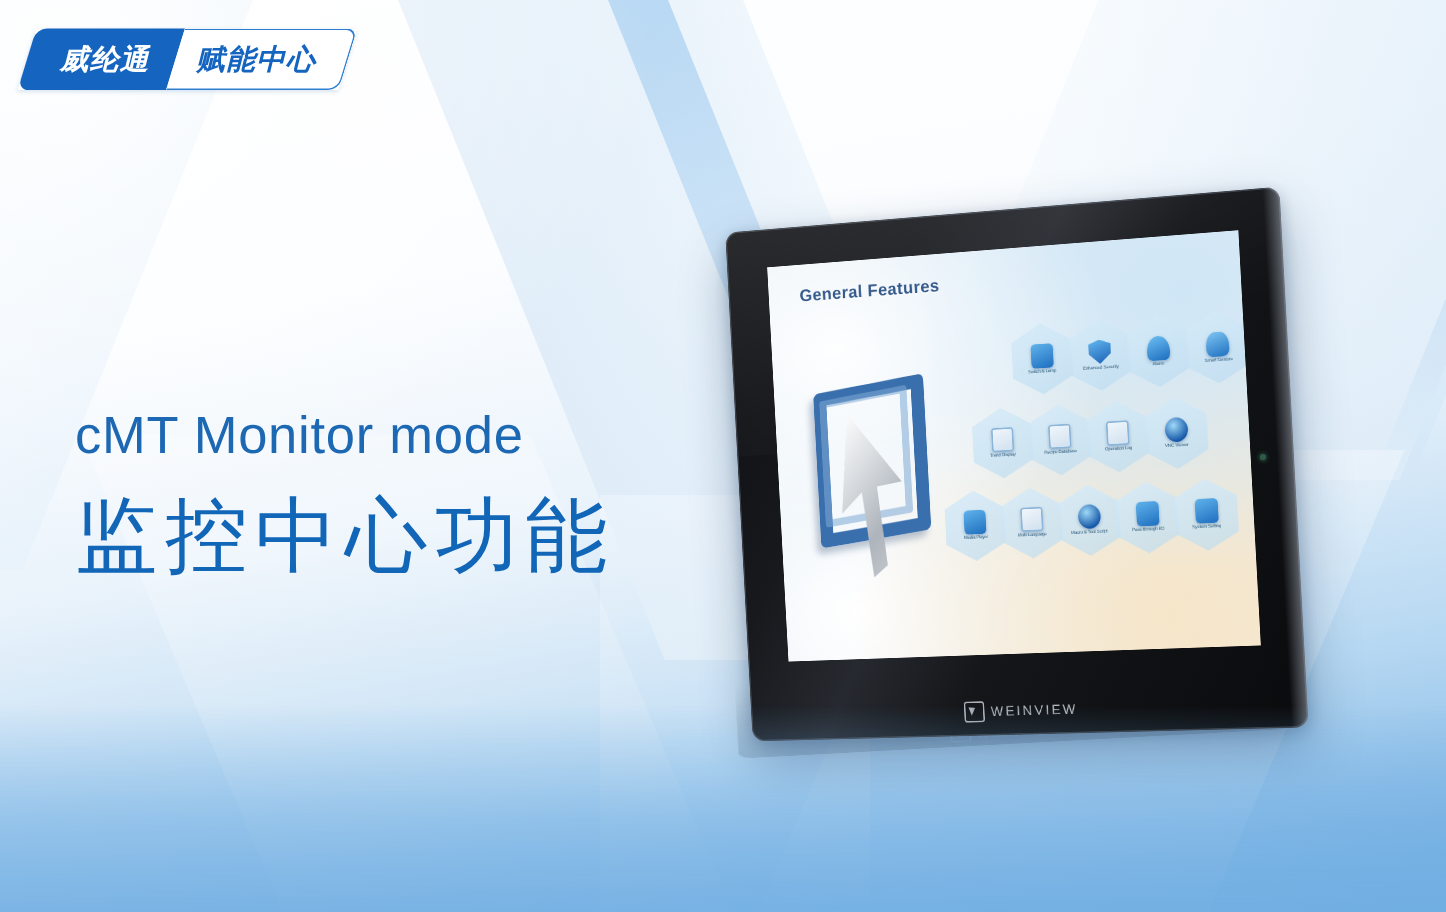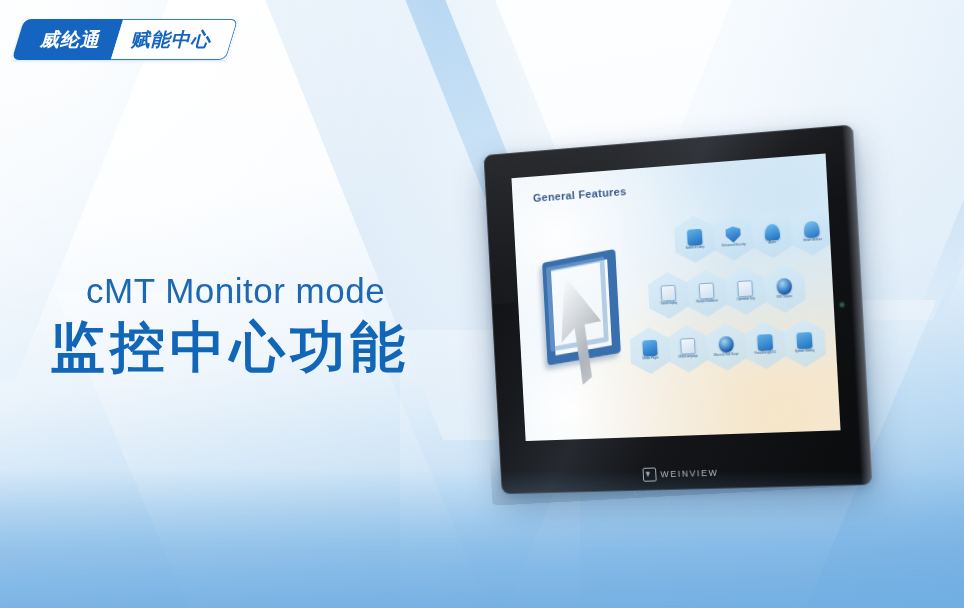--- a/index.html
+++ b/index.html
@@ -85,26 +85,26 @@
     font-size:19px;font-weight:700;font-style:italic;letter-spacing:1px;
     white-space:nowrap;
   }
   #ribbon .seg-left  .txt{color:#ffffff;}
   #ribbon .seg-right .txt{color:#1565c0;}
 
   
   #headline{position:absolute;left:50px;top:272px;}
   #headline .h-en{
     font-size:35px;color:#1d68b3;letter-spacing:.5px;line-height:1.1;
-    font-weight:400;white-space:nowrap;margin-left:36px;
+    font-weight:400;white-space:nowrap;
   }
   #headline .h-cn{
-    margin-top:6px;
+    margin-top:16px;
     font-family:"DejaVu Sans","Liberation Sans",sans-serif;
-    font-size:55px;color:#1266b8;font-weight:700;letter-spacing:5px;
+    font-size:55px;color:#1266b8;font-weight:400;letter-spacing:5px;
     line-height:1.12;white-space:nowrap;
   }
 
   
   #device-area{position:absolute;left:462px;top:130px;width:440px;height:400px;}
 
   #device{
     position:absolute;left:20px;top:10px;width:380px;height:350px;
     transform:rotate(-3.1deg) perspective(1400px) rotateY(-13deg);
     transform-origin:50% 50%;

